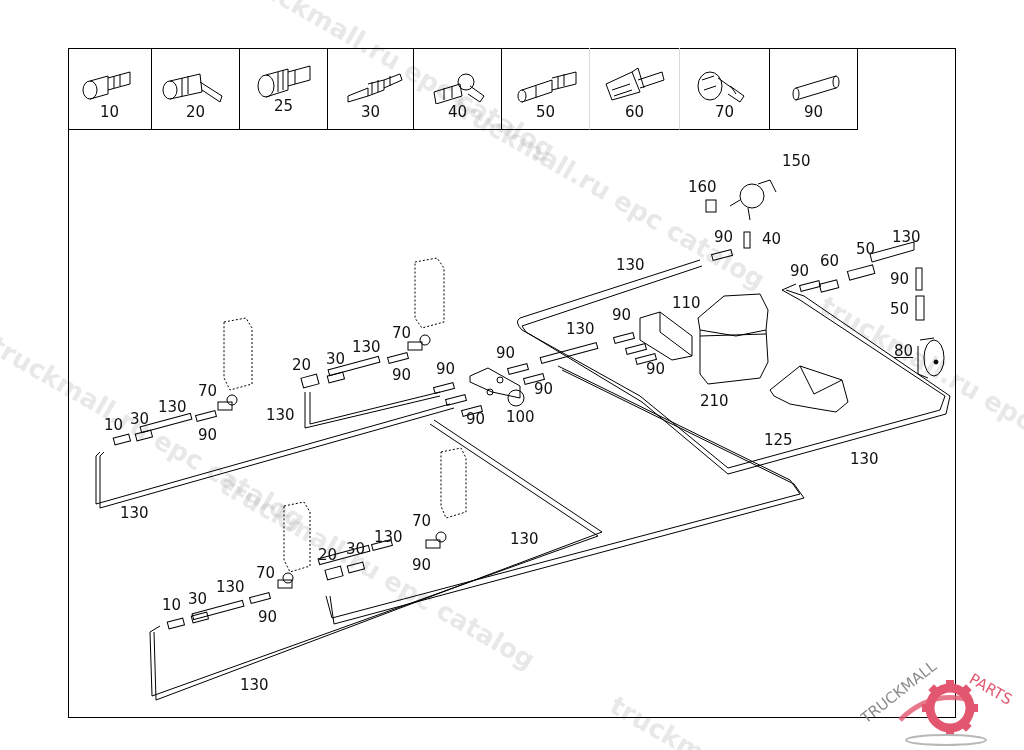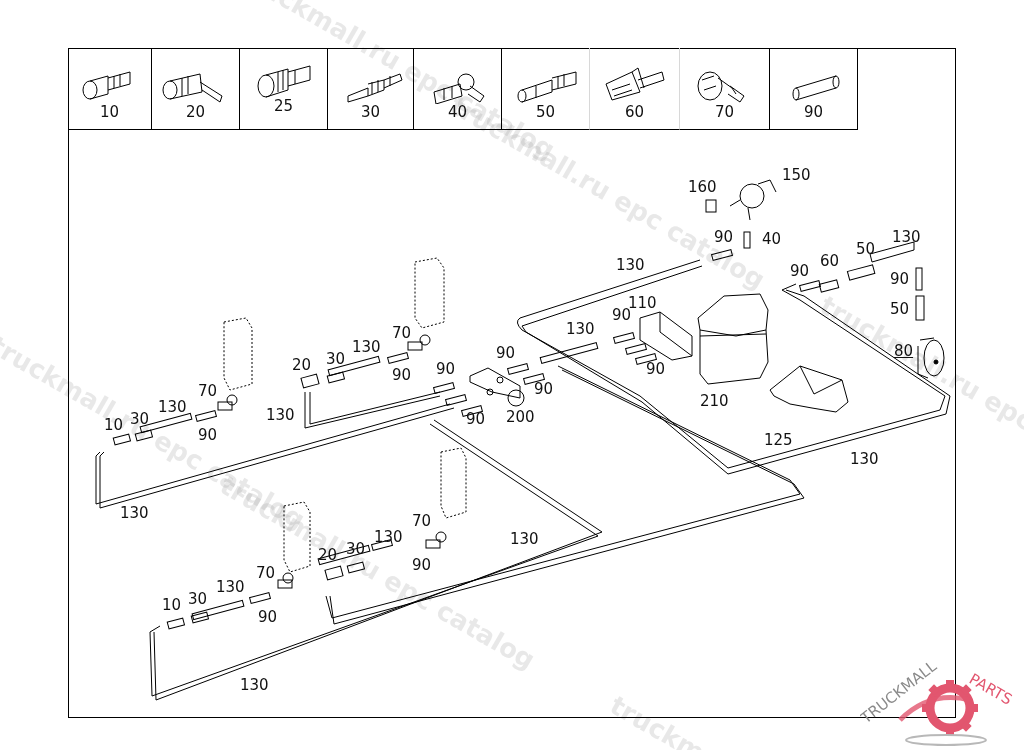--- a/index.html
+++ b/index.html
@@ -245,49 +245,49 @@
 
     <g>
       <ellipse cx="934" cy="358" rx="10" ry="18"></ellipse>
       <path d="M920 340 L934 338 M918 346 L918 374 L928 378"></path>
       <circle cx="936" cy="362" r="2" fill="#000"></circle>
     </g>
   </g>
 </svg>
 
 <span class="callout" style="left:688px;top:180px;">160</span>
-<span class="callout" style="left:782px;top:168px;text-align:center;">150</span>
+<span class="callout" style="left:782px;top:154px;text-align:center;">150</span>
 <span class="callout" style="left:714px;top:230px;">90</span>
 <span class="callout" style="left:762px;top:232px;">40</span>
 <span class="callout" style="left:616px;top:258px;">130</span>
 <span class="callout" style="left:790px;top:264px;">90</span>
 <span class="callout" style="left:820px;top:254px;">60</span>
 <span class="callout" style="left:856px;top:242px;">50</span>
 <span class="callout" style="left:892px;top:230px;">130</span>
 <span class="callout" style="left:890px;top:272px;">90</span>
 <span class="callout" style="left:890px;top:302px;">50</span>
 <span class="callout" style="left:894px;top:344px;text-decoration:underline;">80</span>
-<span class="callout" style="left:628px;top:296px;">110</span>
+<span class="callout" style="left:672px;top:296px;">110</span>
 <span class="callout" style="left:612px;top:308px;">90</span>
 <span class="callout" style="left:566px;top:322px;">130</span>
 <span class="callout" style="left:646px;top:362px;">90</span>
 <span class="callout" style="left:700px;top:394px;">210</span>
 <span class="callout" style="left:764px;top:414px;margin-top:19px;">125</span>
 <span class="callout" style="left:850px;top:452px;">130</span>
 <span class="callout" style="left:392px;top:326px;">70</span>
 <span class="callout" style="left:292px;top:358px;">20</span>
 <span class="callout" style="left:326px;top:352px;">30</span>
 <span class="callout" style="left:352px;top:340px;">130</span>
 <span class="callout" style="left:392px;top:368px;">90</span>
 <span class="callout" style="left:266px;top:408px;">130</span>
 <span class="callout" style="left:436px;top:362px;">90</span>
 <span class="callout" style="left:496px;top:346px;">90</span>
 <span class="callout" style="left:534px;top:382px;">90</span>
 <span class="callout" style="left:466px;top:412px;">90</span>
-<span class="callout" style="left:506px;top:410px;">200</span>
+<span class="callout" style="left:506px;top:410px;">100</span>
 <span class="callout" style="left:198px;top:384px;">70</span>
 <span class="callout" style="left:104px;top:418px;">10</span>
 <span class="callout" style="left:130px;top:412px;">30</span>
 <span class="callout" style="left:158px;top:400px;">130</span>
 <span class="callout" style="left:198px;top:428px;">90</span>
 <span class="callout" style="left:120px;top:506px;">130</span>
 <span class="callout" style="left:412px;top:514px;">70</span>
 <span class="callout" style="left:318px;top:548px;">20</span>
 <span class="callout" style="left:346px;top:542px;">30</span>
 <span class="callout" style="left:374px;top:530px;">130</span>

